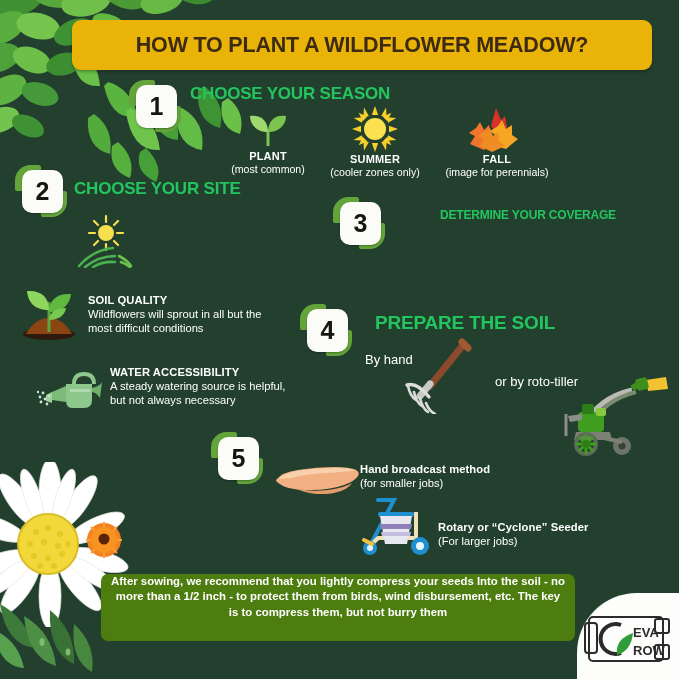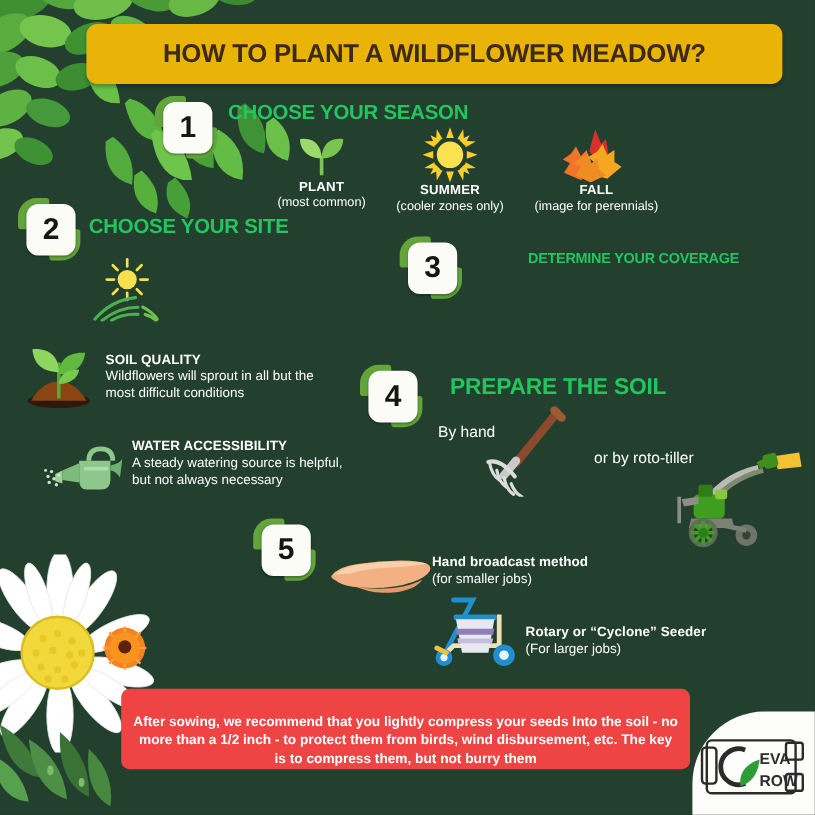--- a/index.html
+++ b/index.html
@@ -84,23 +84,23 @@
 
   .plain {
     position:absolute; color:#fff; font-size:13px;
   }
 
   
   .note {
     position: absolute;
     left: 101px; top: 574px;
     width: 474px; height: 67px;
-    background: #ef4444;
+    background: #4d7c0f;
     border-radius: 7px;
-    display:flex; align-items:flex-end; justify-content:center;
+    display:flex; align-items:flex-start; justify-content:center;
     text-align:center;
   }
   .note p {
     color:#fff; font-size: 11.4px; font-weight:bold; line-height:1.35;
     padding: 0 10px;
   }
 
   
   .logo-disc {
     position:absolute; right:-6px; bottom:-10px;

